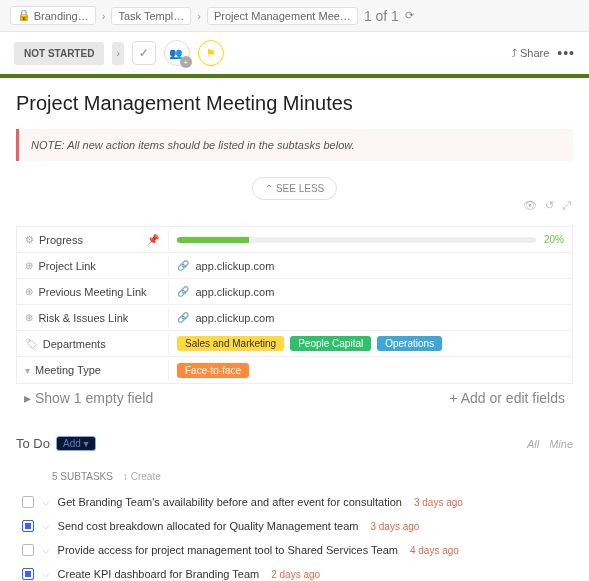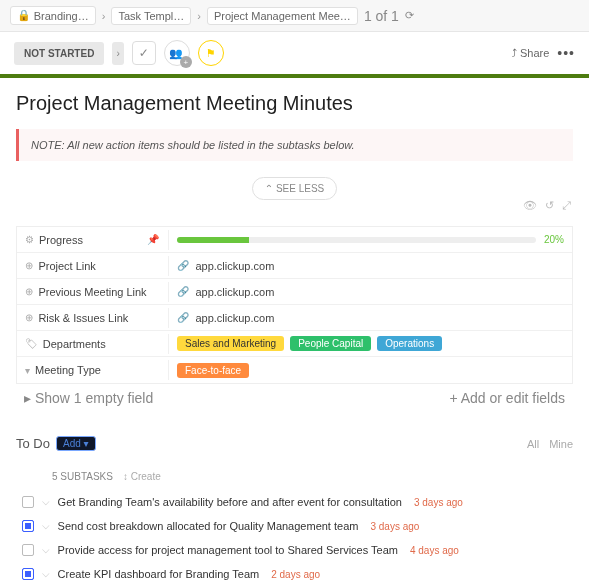--- a/index.html
+++ b/index.html
@@ -55,21 +55,21 @@
   .tag.blue { background: #3fa7d6; }
   .tag.orange { background: #ff8a3d; }
   
   .fields-footer { display: flex; justify-content: space-between; padding: 6px 8px; font-size: 14px; color: #888; }
   .fields-footer .caret { color: #888; }
   
   
   .todo-head { display: flex; align-items: center; margin-top: 24px; margin-bottom: 20px; }
   .todo-title { font-size: 13px; color: #555; }
   .add-btn { border: 1px solid #7aa8ff; color: #4a7fd6; font-size: 10px; padding: 1px 6px; border-radius: 3px; margin-left: 6px; background: #0f172a; }
-  .todo-filters { margin-left: auto; font-size: 11px; color: #aaa; display: flex; gap: 10px; }
+  .todo-filters { margin-left: auto; font-size: 11px; color: #aaa; display: flex; gap: 10px; font-style: italic; }
   
   .subtask-meta { font-size: 10px; color: #888; margin-bottom: 8px; display: flex; align-items: center; gap: 10px; margin-left: 36px; }
   .subtask-meta .manual { color: #aaa; }
   
   .task-list { display: flex; flex-direction: column; }
   .task-row { display: flex; align-items: center; gap: 8px; padding: 6px 6px; font-size: 11px; }
   .chk { width: 12px; height: 12px; border: 1.5px solid #bbb; border-radius: 2px; flex-shrink: 0; }
   .chk.filled { border-color: #3b5fff; background: #3b5fff; box-shadow: inset 0 0 0 2px #fff; }
   .branch-ic { color: #ccc; font-size: 10px; }
   .task-text { color: #333; }

